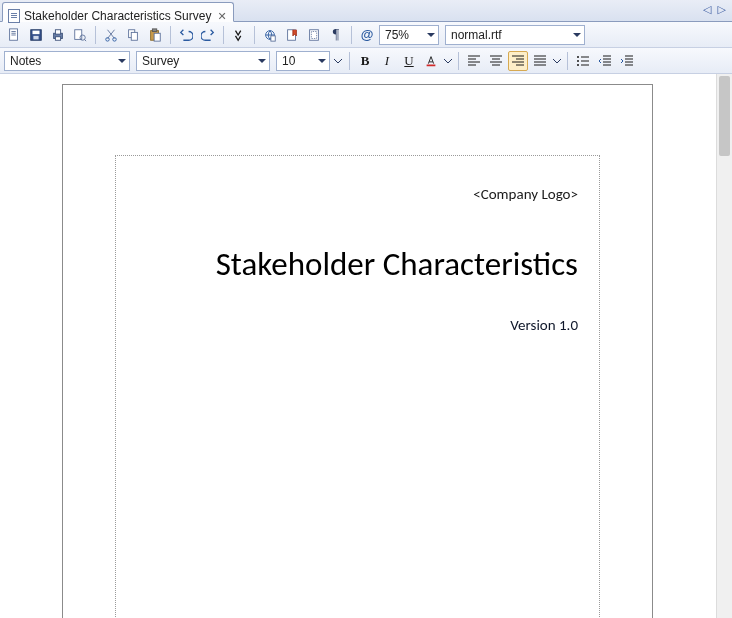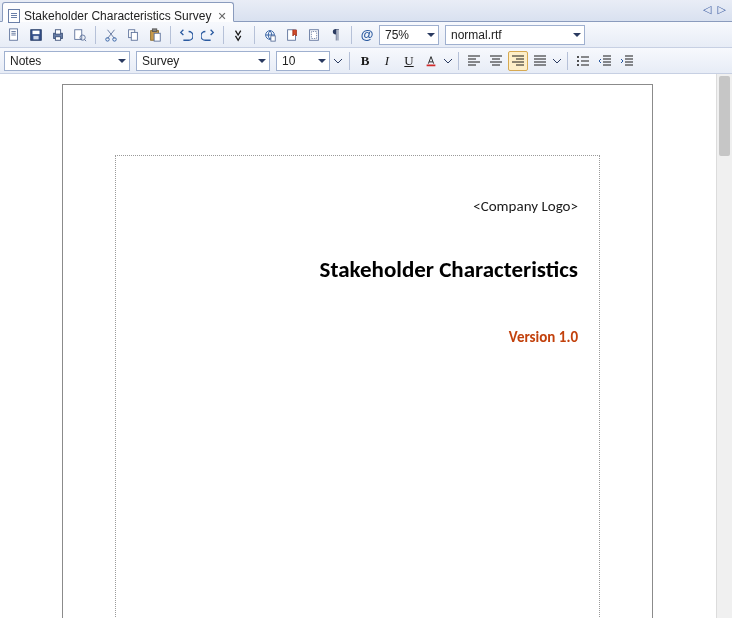--- a/index.html
+++ b/index.html
@@ -150,41 +150,40 @@
     background: #fff;
     border: 1px solid #8b8b8b;
   }
   .margins {
     position: absolute;
     top: 70px; left: 52px; right: 52px; bottom: 60px;
     border: 1px dotted #9a9a9a;
   }
   .doc-content {
     position: absolute;
-    top: 82px; left: 52px; right: 52px;
+    top: 70px; left: 52px; right: 52px;
     padding: 30px 22px 8px 56px;
     text-align: right;
     font-family: Calibri, sans-serif;
   }
   .logo-ph {
     font-size: 15px;
     color: #1a1a1a;
   }
   .title {
-    font-size: 23px;
-    font-weight: bold;
+    font-size: 33px;
+    font-weight: normal;
     color: #000;
     margin-top: 40px;
     line-height: 1.3;
   }
   .version {
     font-size: 15px;
-    color: #c2410c;
-    margin-top: 43px;
-    font-weight: bold;
+    color: #0f172a;
+    margin-top: 30px;
   }
 </style>
 </head>
 <body>
 
 <div class="tabbar">
   <div class="tab">
     <span class="doc-icon"></span>
     <span>Stakeholder Characteristics Survey</span>
     <span class="close">✕</span>

